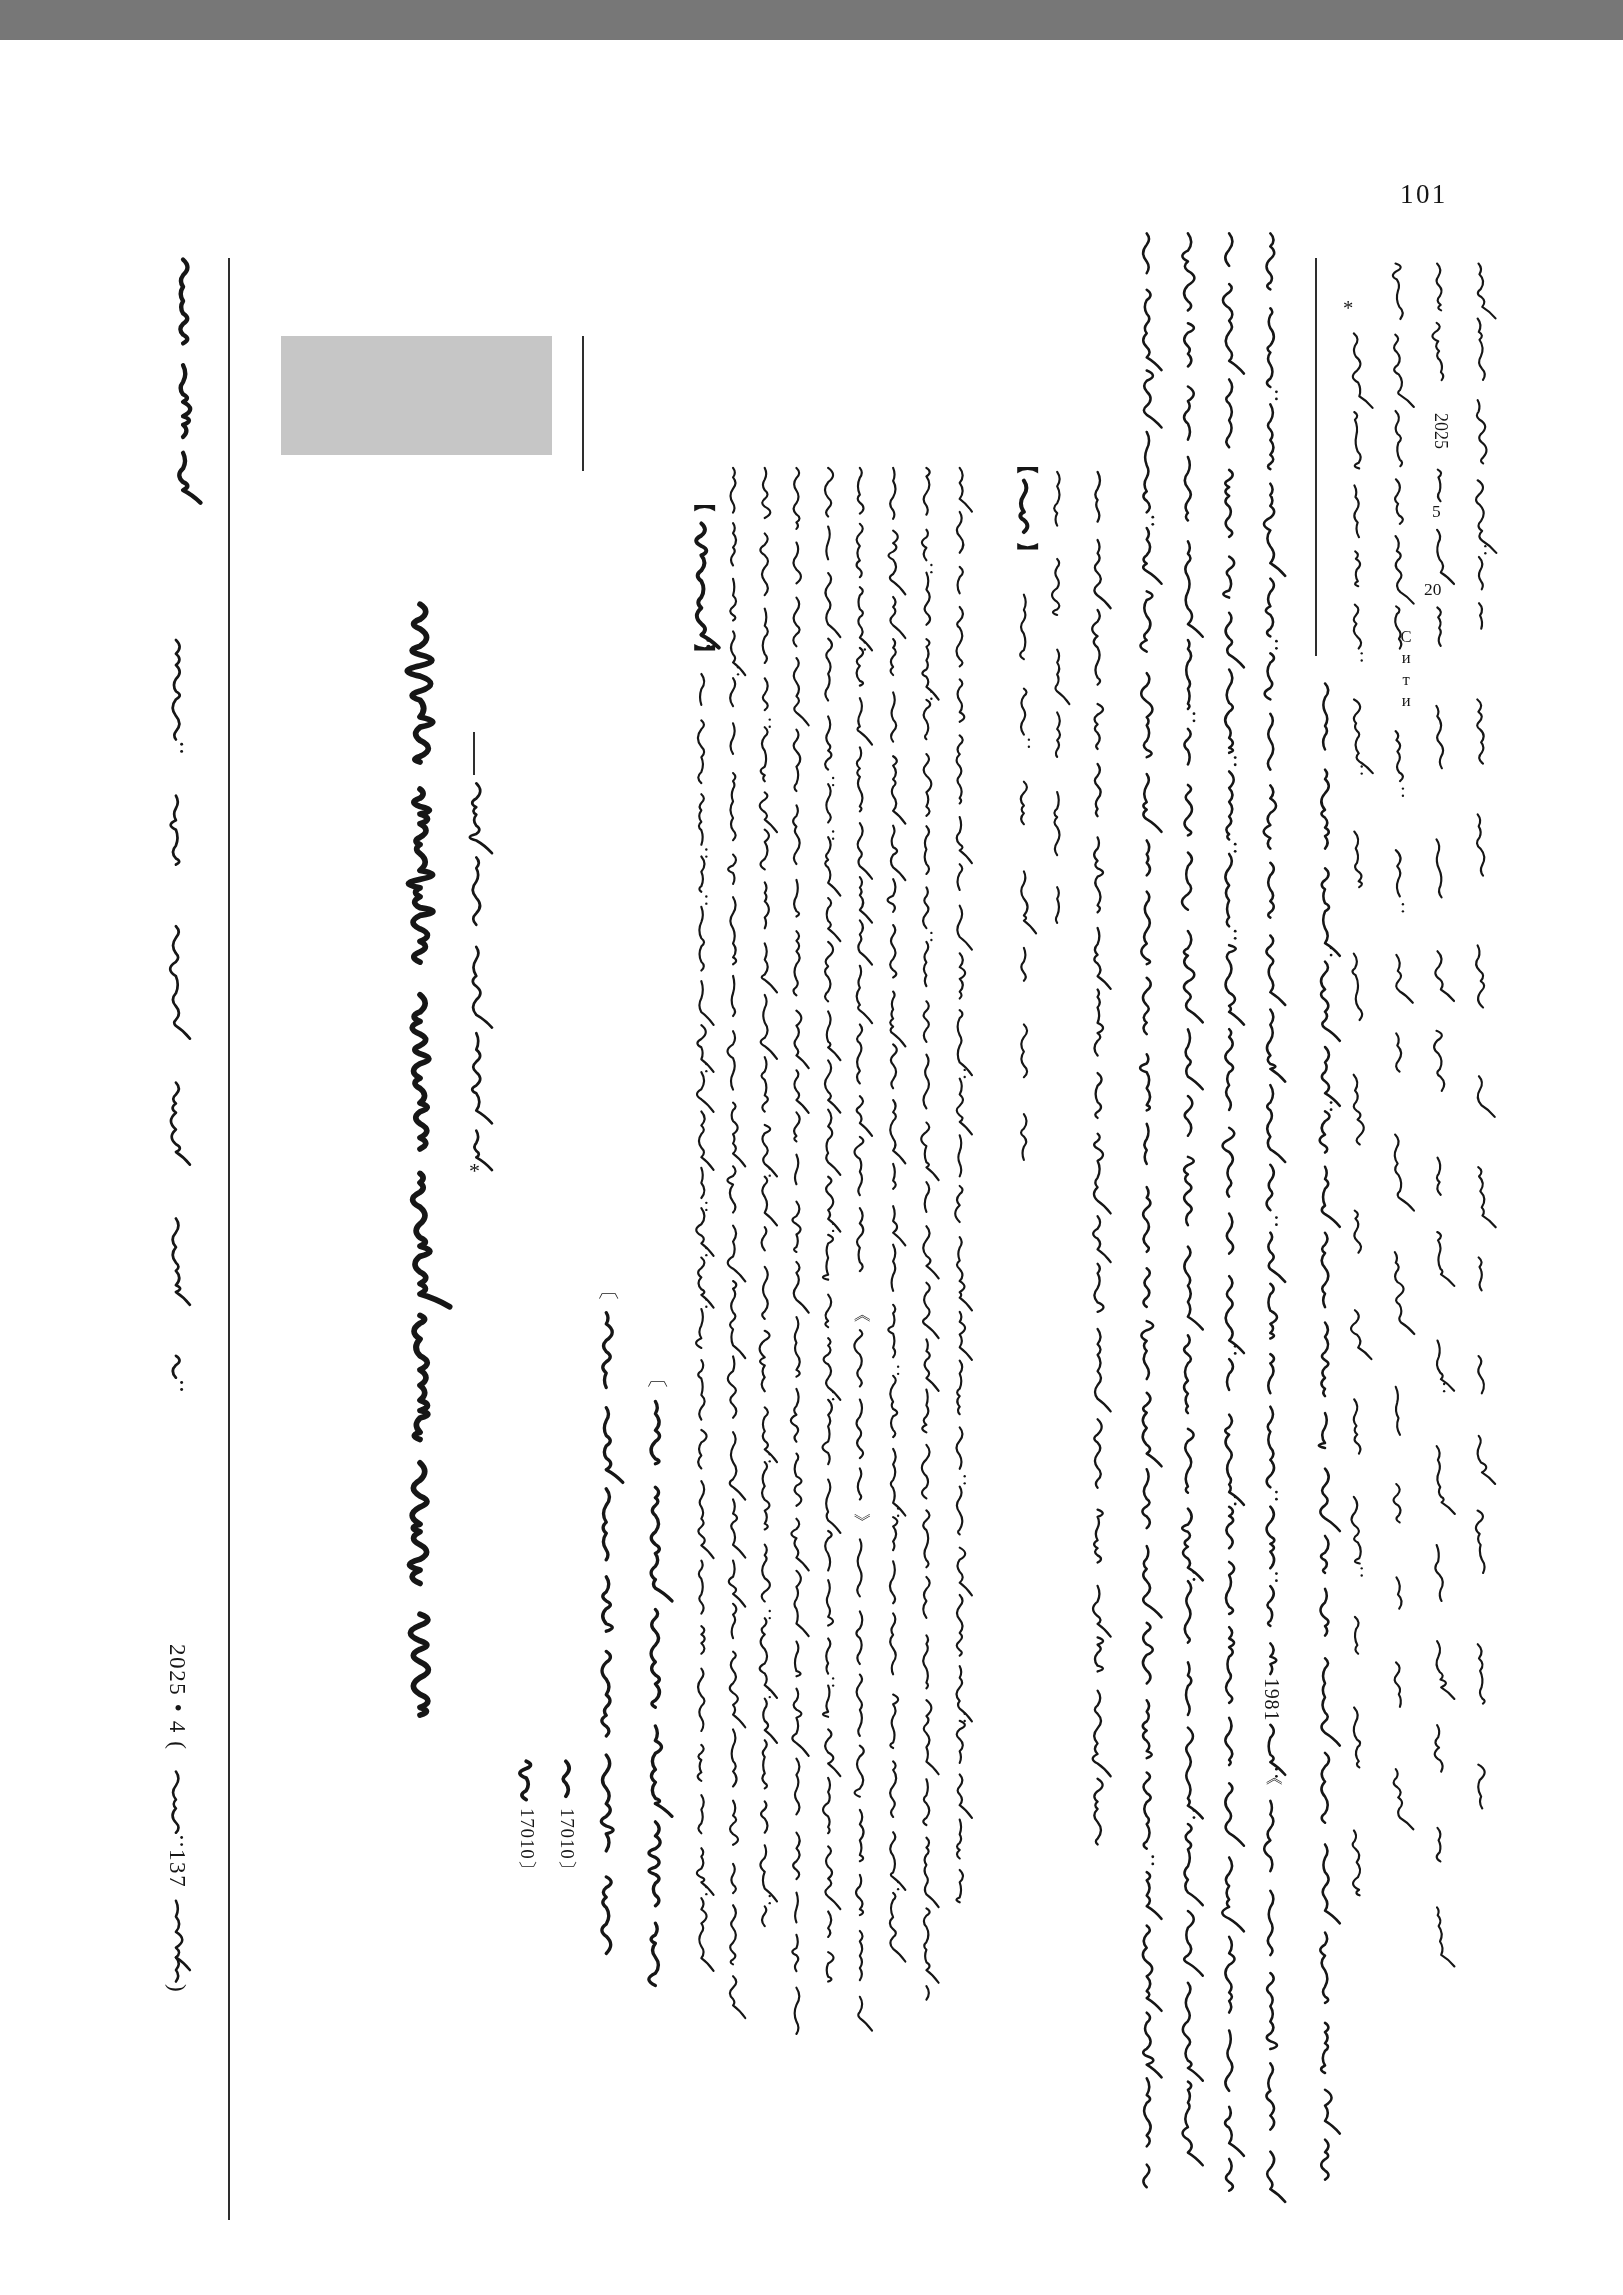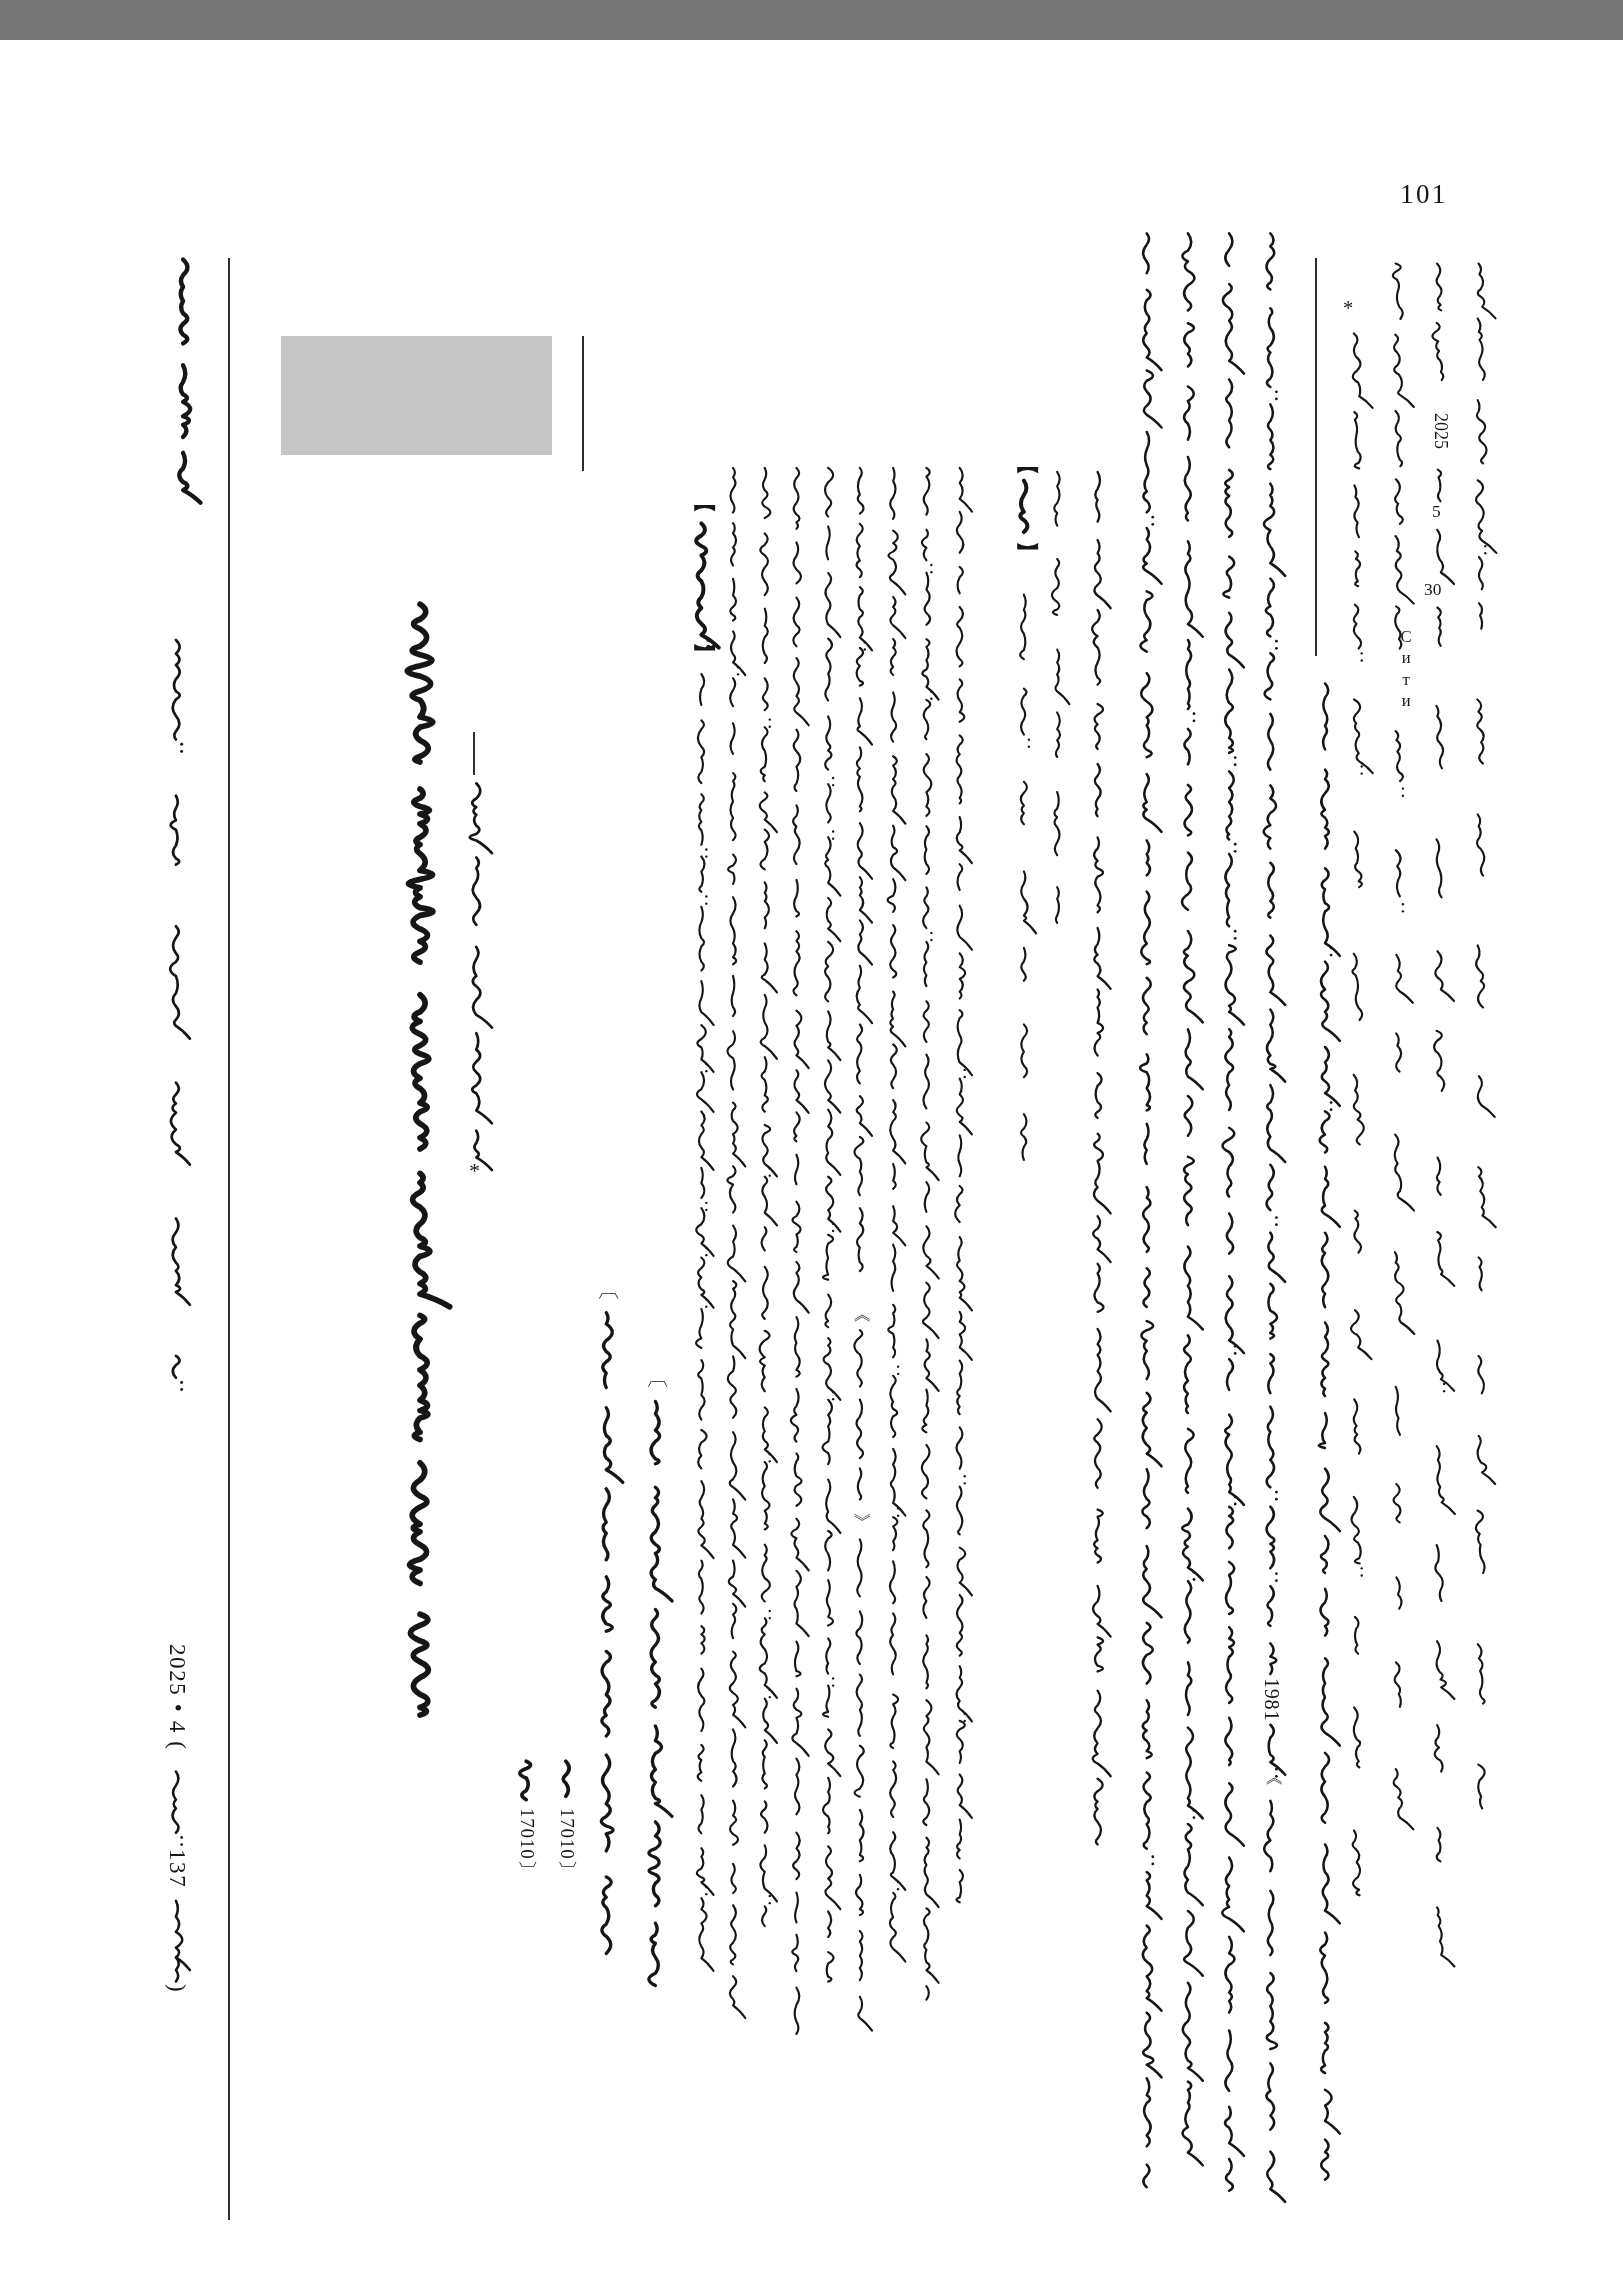--- a/index.html
+++ b/index.html
@@ -667,16 +667,16 @@
   <span class="txt rot bold" style="left:1037px;top:501px;font-size:21.4px;">】</span>
   <span class="txt rot" style="left:870px;top:1265px;font-size:17.4px;">《</span>
   <span class="txt rot" style="left:870px;top:1473px;font-size:17.4px;">》</span>
 
   <span class="txt rot" style="left:1282px;top:1638px;font-size:20px;letter-spacing:0.8px;">1981</span>
   <span class="txt rot" style="left:1282px;top:1728px;font-size:17.4px;">《</span>
 
   <span class="txt" style="left:1343px;top:258px;font-size:20.6px;">*</span>
   <span class="txt rot" style="left:1450px;top:373px;font-size:18px;">2025</span>
   <span class="txt" style="left:1432px;top:463px;font-size:17.4px;">5</span>
-  <span class="txt" style="left:1424px;top:541px;font-size:17.4px;">30</span>
+  <span class="txt" style="left:1424px;top:541px;font-size:17.4px;">20</span>
   <span class="txt stack" style="left:1397px;top:587px;font-size:16.6px;">Сити</span>
 </div>
 
 
 </body></html>

